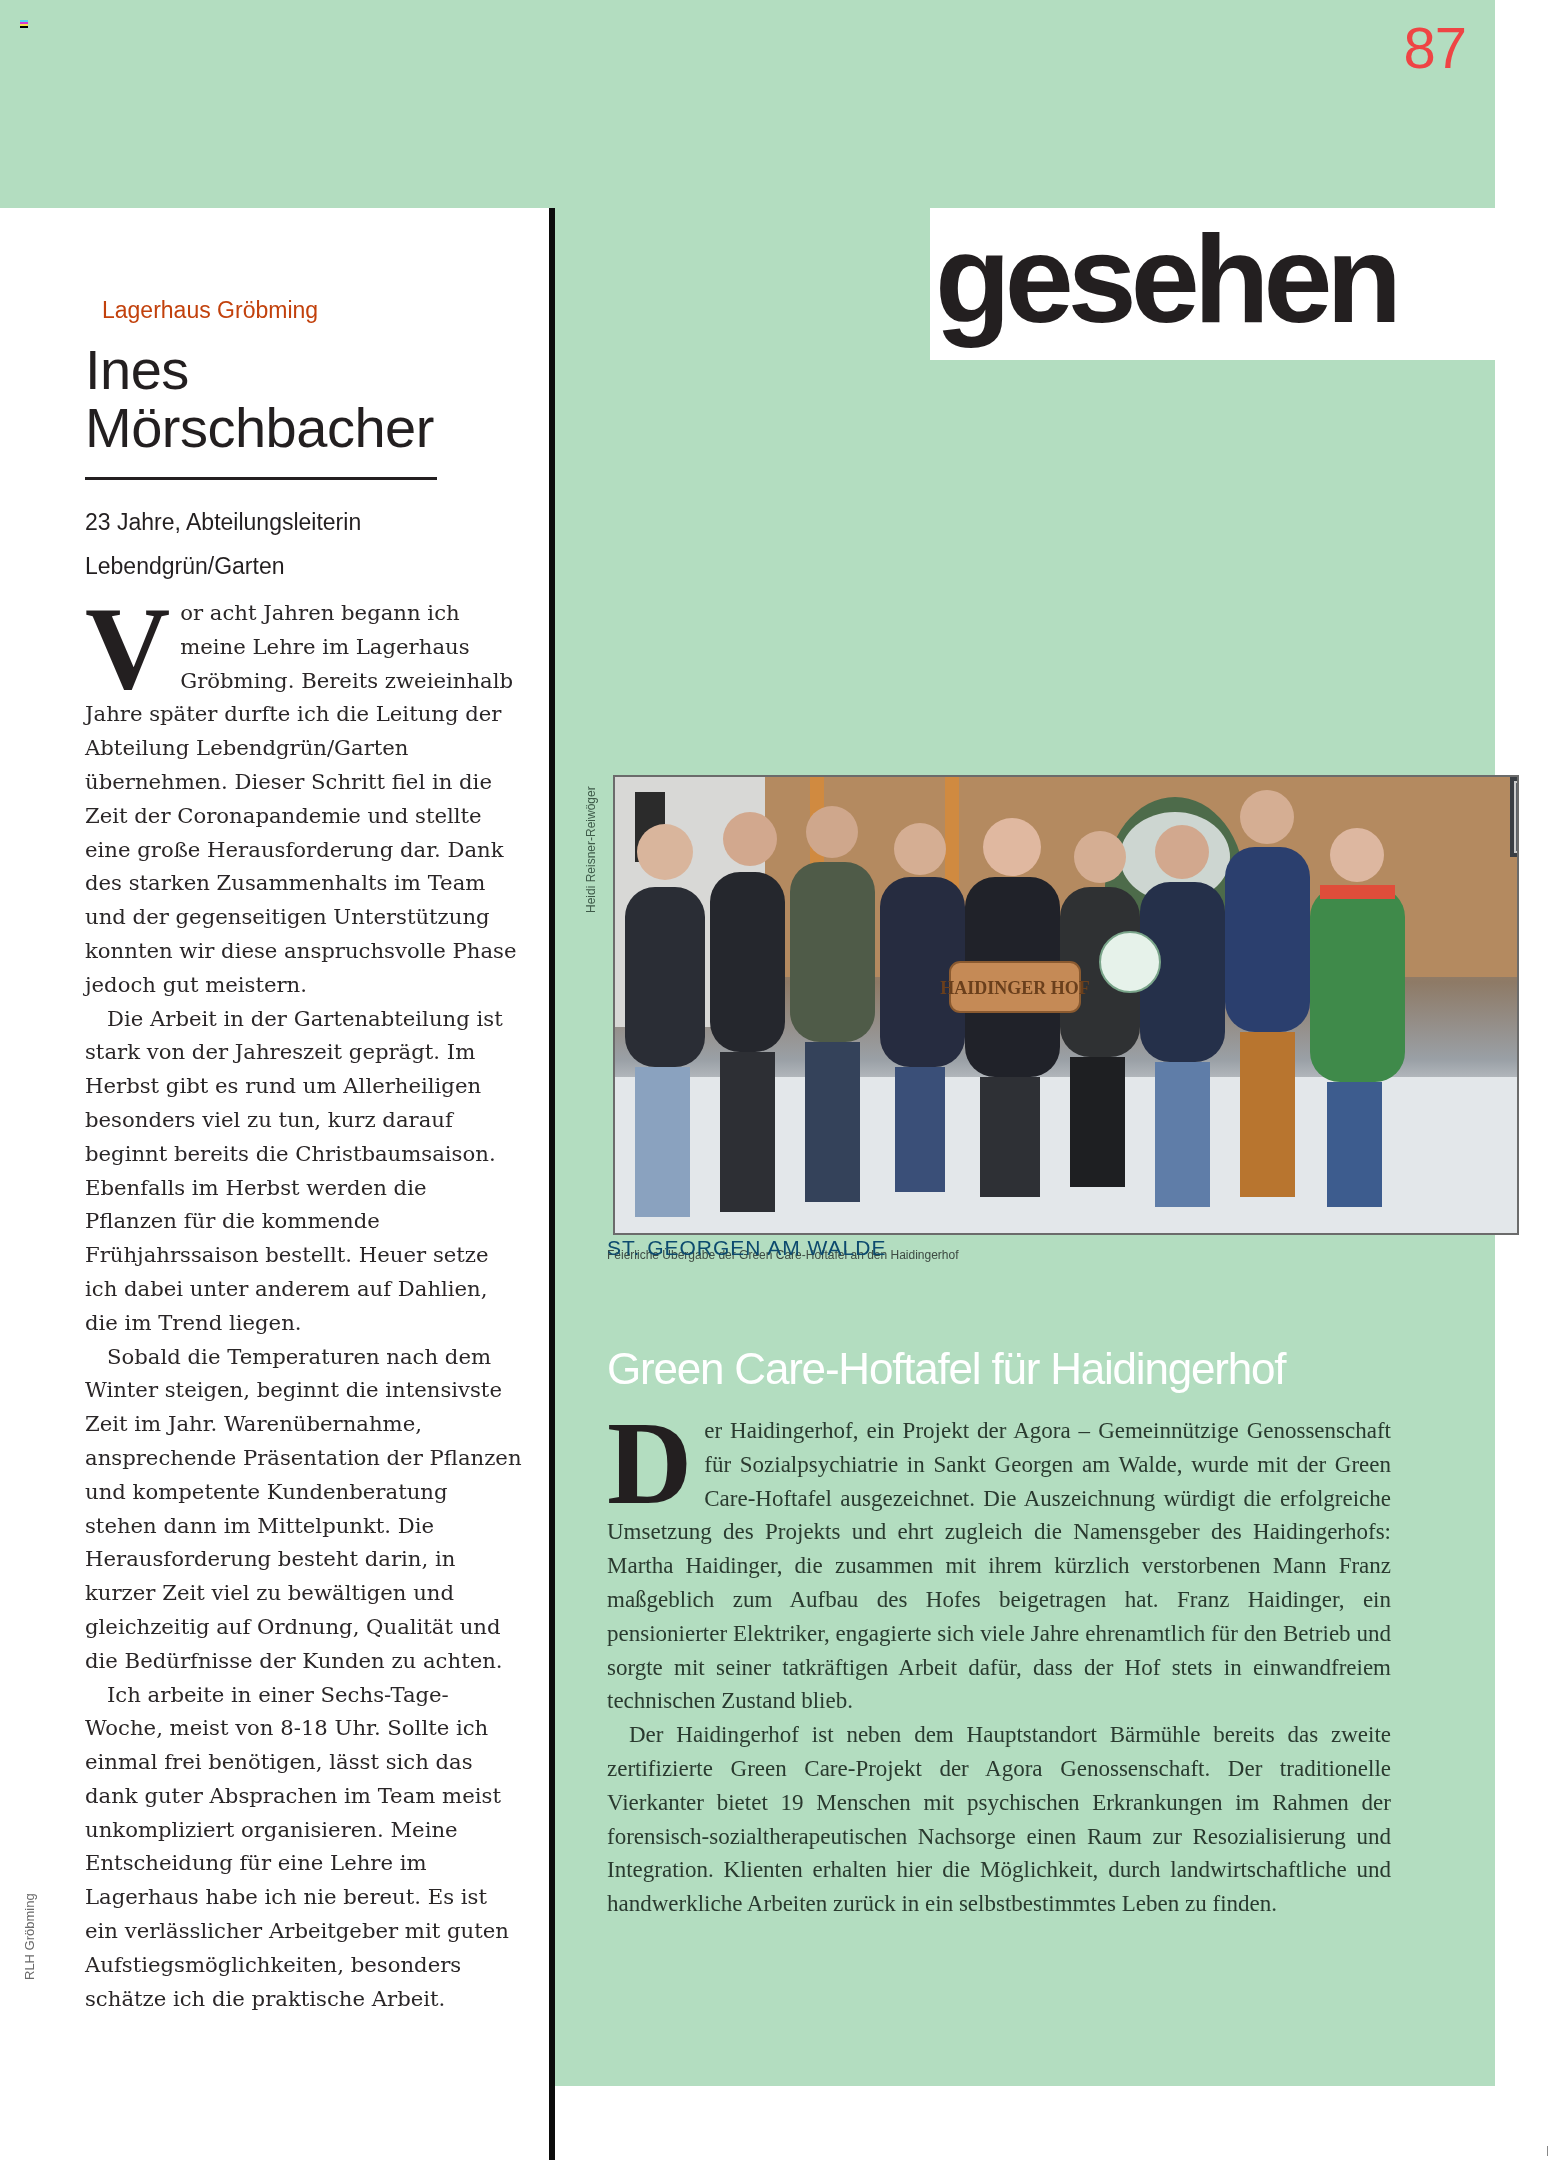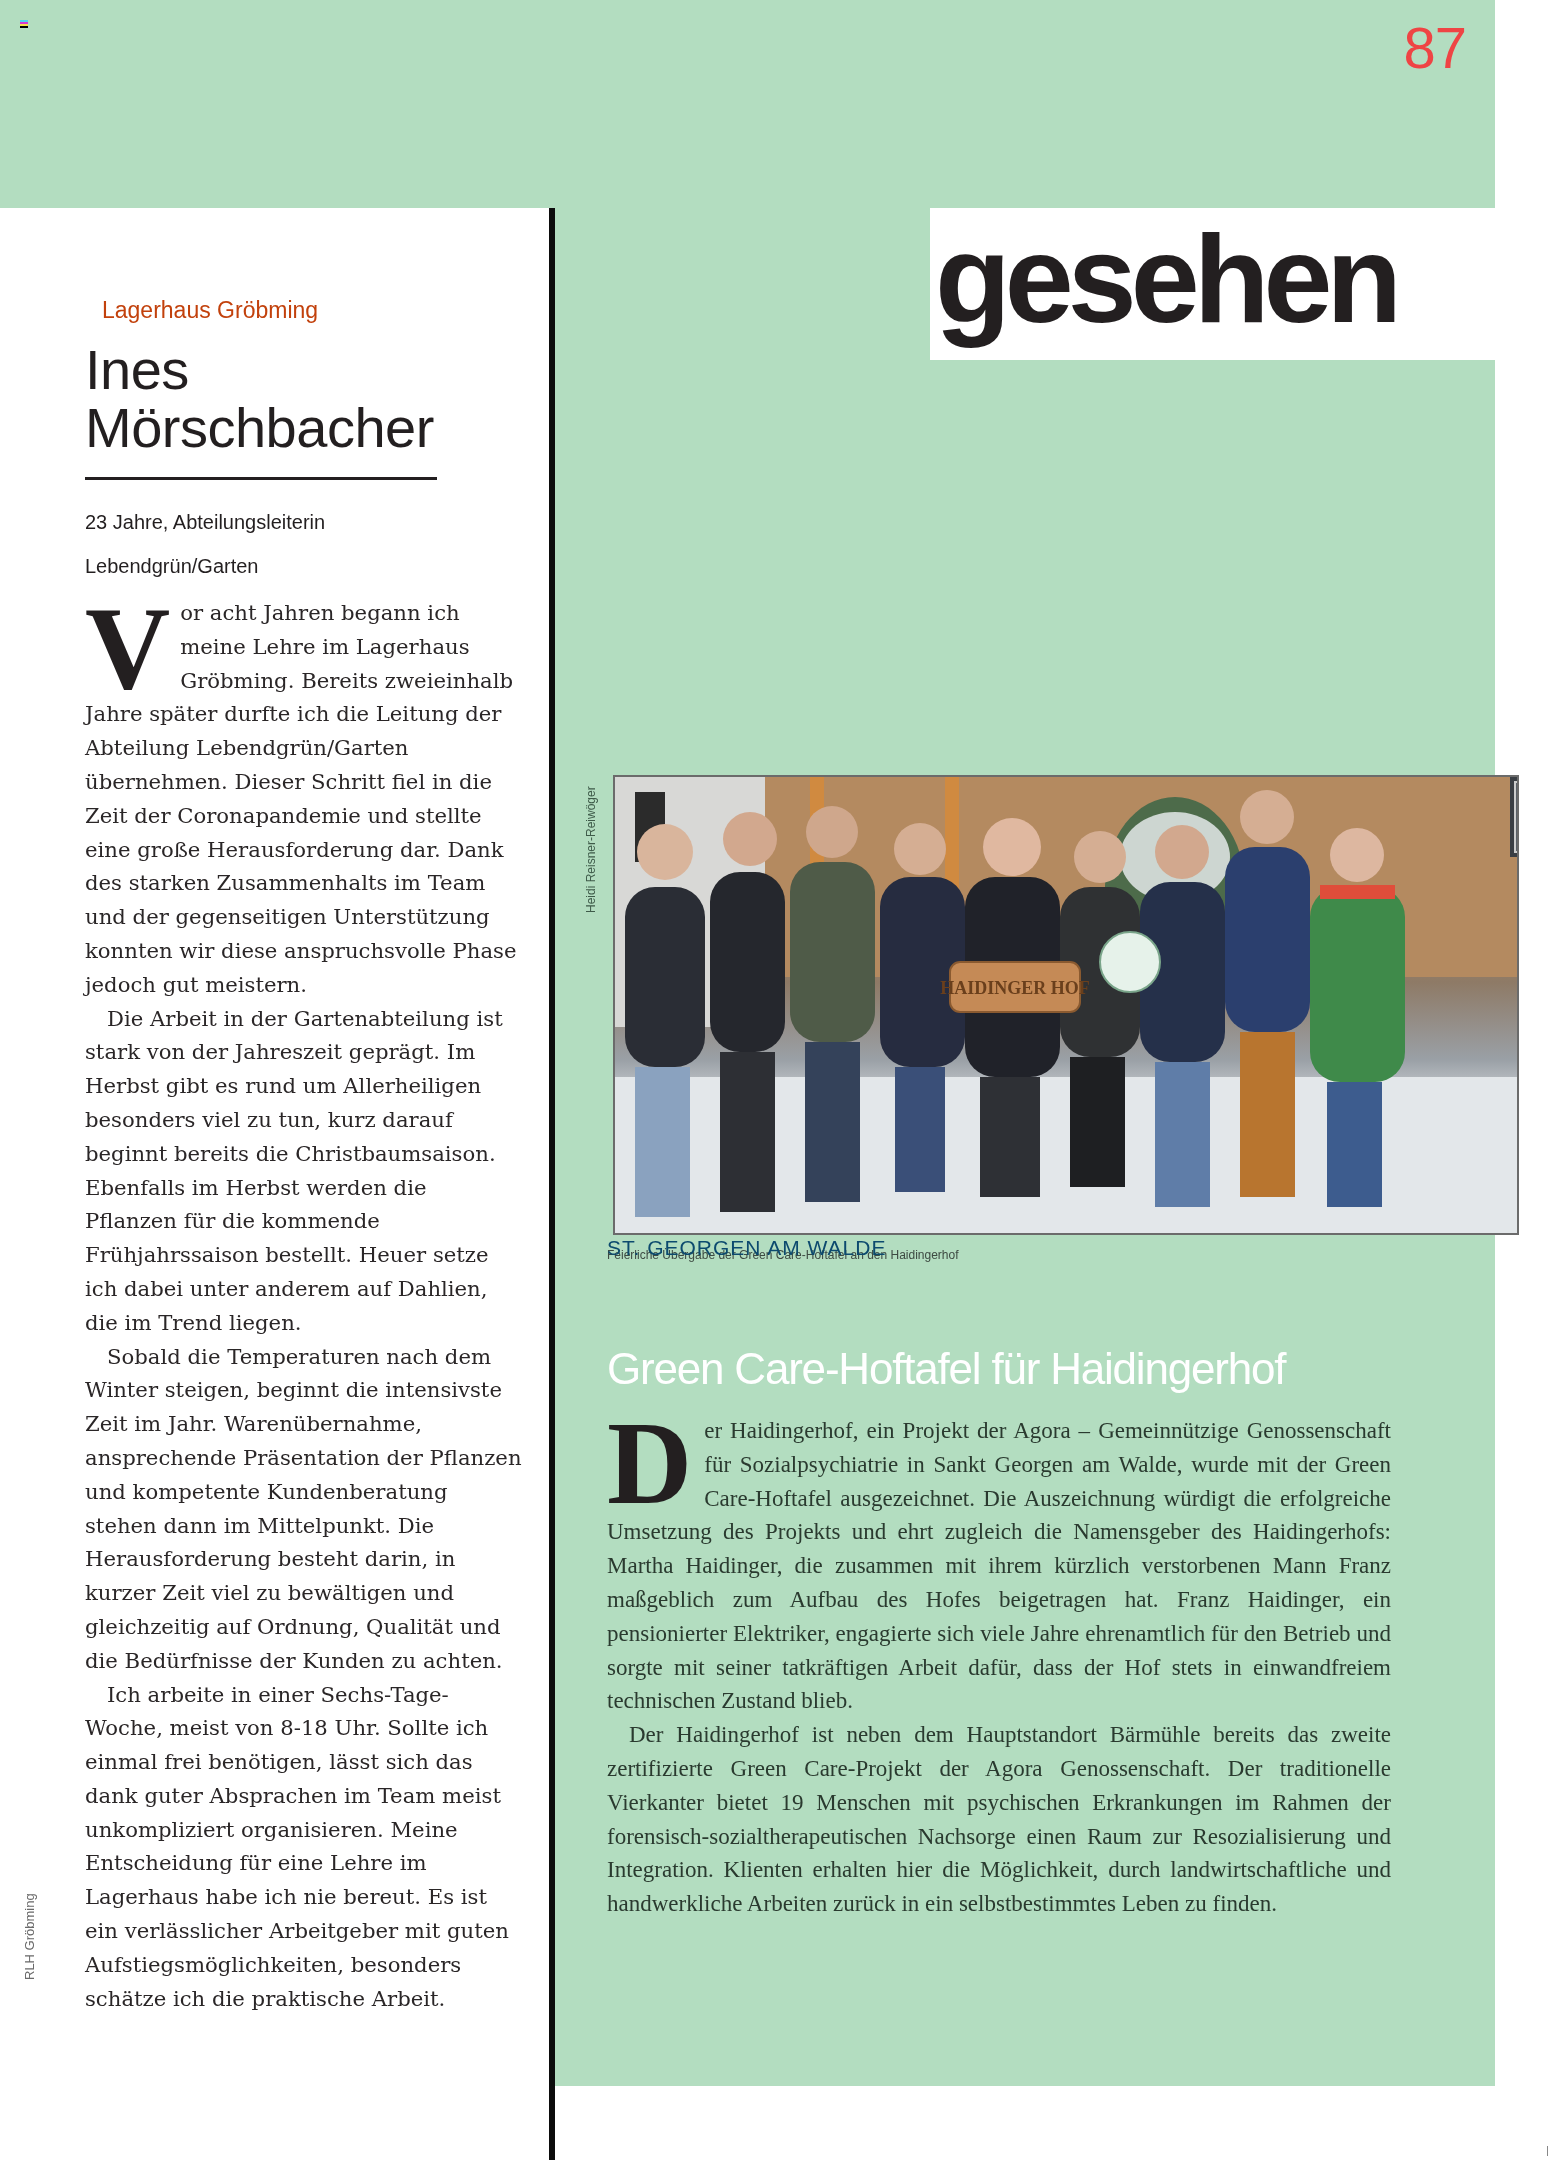--- a/index.html
+++ b/index.html
@@ -26,21 +26,21 @@
   }
   #rubric {
     font-family: "Liberation Sans", sans-serif; font-weight: 700; font-size: 124px;
     letter-spacing: -6px; line-height: 1; margin-left: 5px; margin-top: -10px; color: #231f20;
   }
   
   #left-col { position: absolute; left: 85px; top: 280px; width: 440px; }
   #kicker-left { font-size: 23px; color: #c2410c; font-weight: 500; margin: 17px; }
   #name { font-size: 56px; line-height: 58px; font-weight: 500; margin: 14px 0 0 0; letter-spacing: -0.5px; }
   #name-rule { width: 352px; height: 3px; background: #231f20; margin-top: 20px; }
-  #meta { margin-top: 20px; font-size: 20px; line-height: 44px; font-weight: 500; }
+  #meta { margin-top: 20px; font-size: 23px; line-height: 44px; font-weight: 500; }
   .serif-body {
     font-family: "DejaVu Serif", serif; font-size: 21.2px; line-height: 33.8px; color: #2a2627;
   }
   #left-body { margin-top: 8px; }
   #left-body p { margin: 0; }
   #left-body p + p { text-indent: 22px; }
   .dropcap {
     float: left; font-family: "Liberation Serif", serif; font-size: 118px; line-height: 86px;
     margin: 10px 10px 0 0; color: #231f20; font-weight: 700;
   }

